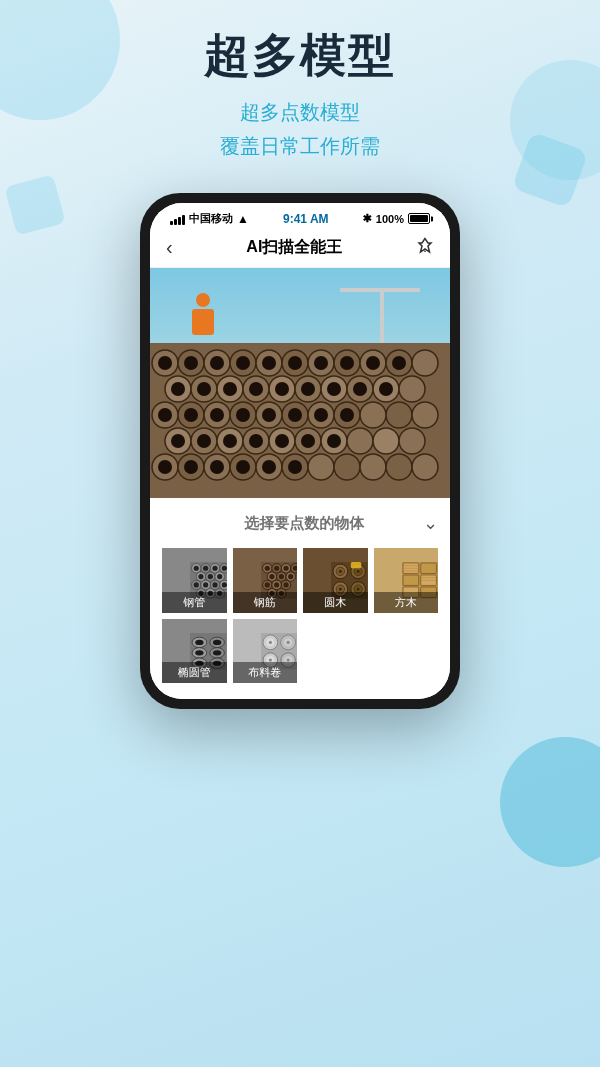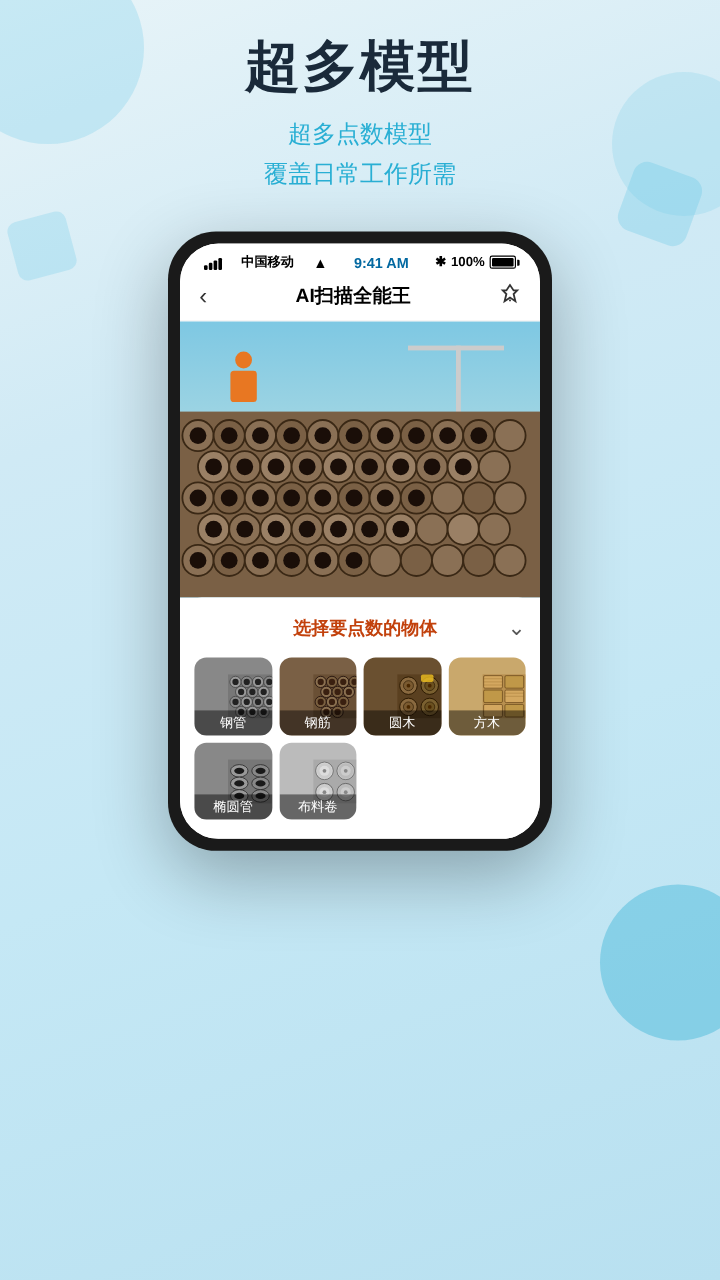--- a/index.html
+++ b/index.html
@@ -125,21 +125,21 @@
       justify-content: space-between;
       align-items: center;
       padding: 8px 20px 4px;
       font-size: 11px;
       font-weight: 600;
     }
 
     .status-left {
       display: flex;
       align-items: center;
-      gap: 16px;
+      gap: 4px;
       font-size: 11px;
       color: #000;
     }
 
     .status-center {
       font-size: 12px;
       font-weight: 600;
       color: #0369a1;
     }
 
@@ -246,39 +246,39 @@
     .panel-header {
       display: flex;
       justify-content: space-between;
       align-items: center;
       margin-bottom: 14px;
     }
 
     .panel-title {
       font-size: 15px;
       font-weight: 600;
-      color: #c2410c;
+      color: #737373;
       flex: 1;
       text-align: center;
     }
 
     .panel-chevron {
       font-size: 18px;
       color: #555;
     }
 
     
     .item-grid {
       display: grid;
       grid-template-columns: repeat(4, 1fr);
       gap: 6px;
     }
 
     .item-card {
-      border-radius: 10px;
+      border-radius: 0;
       overflow: hidden;
       position: relative;
       aspect-ratio: 1;
       background: #ccc;
       padding-left: 28px;
     }
 
     .item-label {
       position: absolute;
       bottom: 0;

